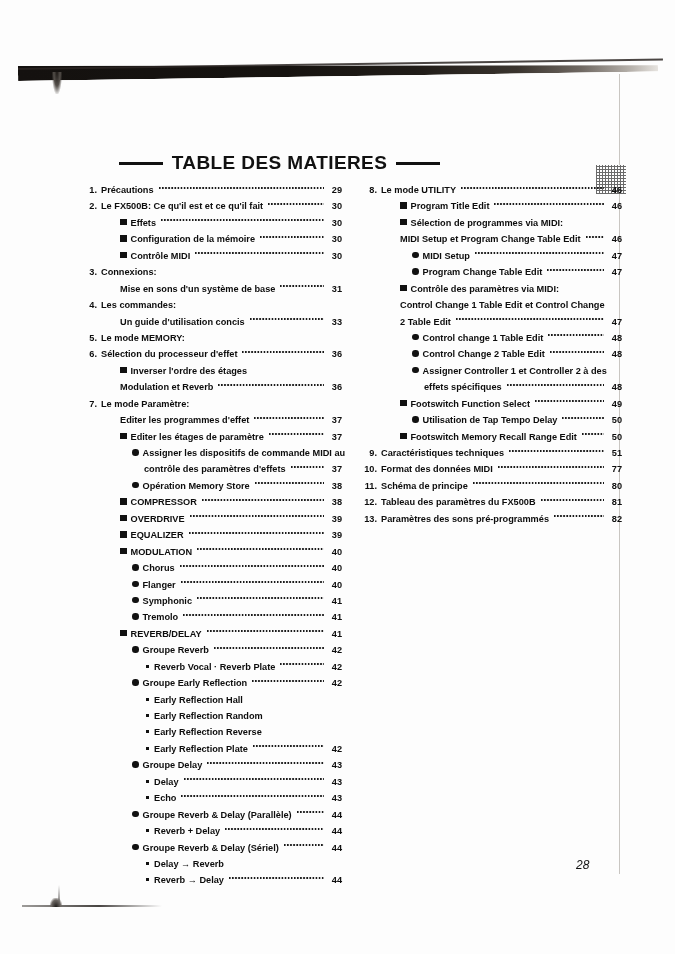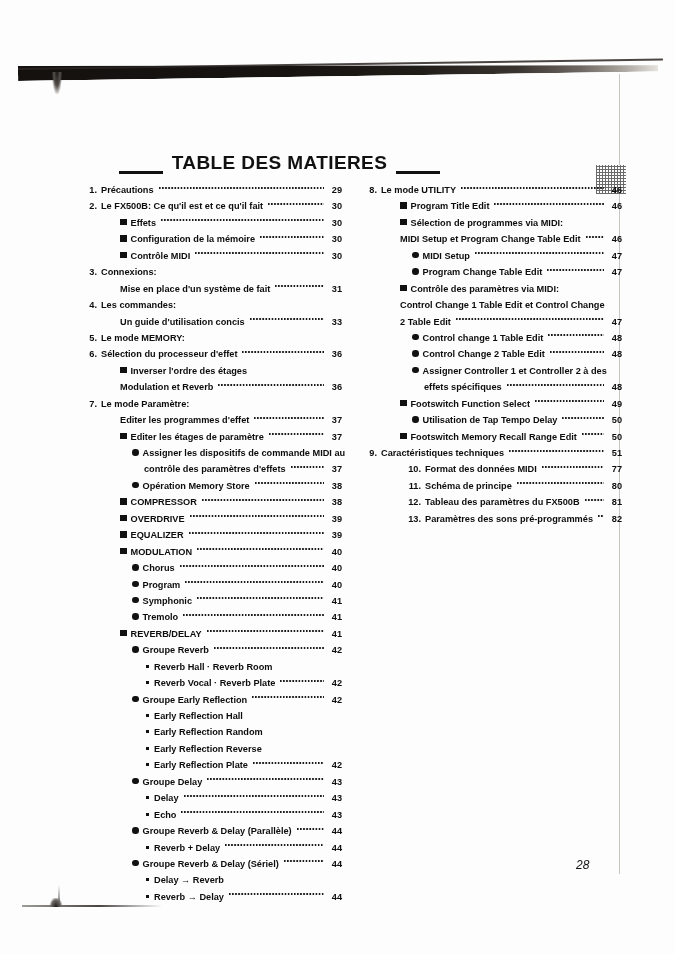--- a/index.html
+++ b/index.html
@@ -98,21 +98,21 @@
     background: radial-gradient(ellipse at 50% 100%, #1d1a18 0%, #6d6864 55%, rgba(255,255,255,0) 80%);
   }
 
   
   .title-row {
     position: absolute;
     left: 0;
     top: 152px;
     width: 559px;
     display: flex;
-    align-items: flex-end;
+    align-items: center;
     justify-content: center;
     gap: 9px;
   }
   .title-rule {
     width: 44px;
     height: 3px;
     background: #111111;
   }
   .title-text {
     font-size: 19px;
@@ -148,21 +148,21 @@
     color: #0d0d0d;
     white-space: nowrap;
   }
   .num {
     display: inline-block;
     width: 15px;
     text-align: right;
     margin-right: 4px;
     flex: none;
   }
-  .num.wide { width: 15px; margin-left: 44px; }
+  .num.wide { width: 15px; }
   .label { flex: none; }
   .dots {
     flex: 1 1 auto;
     overflow: hidden;
     margin: 0 4px 0 5px;
     position: relative;
     top: -1.5px;
     height: 8px;
     background-image: radial-gradient(circle at 1px 50%, #1a1a1a 0 .8px, rgba(255,255,255,0) 1.1px);
     background-size: 3.1px 8px;
@@ -284,21 +284,21 @@
         <div class="entry lv0">
           <span class="num">3.</span>
           <span class="bullet none"></span>
           <span class="label">Connexions:</span>
           <span class="dots none"></span>
           <span class="page blank"></span>
         </div>
         <div class="entry lv2">
           <span class="num"></span>
           <span class="bullet none"></span>
-          <span class="label">Mise en place d'un système de fait</span>
+          <span class="label">Mise en sons d'un système de base</span>
           <span class="dots"></span>
           <span class="page">31</span>
         </div>
         <div class="entry lv0">
           <span class="num">4.</span>
           <span class="bullet none"></span>
           <span class="label">Les commandes:</span>
           <span class="dots none"></span>
           <span class="page blank"></span>
         </div>
@@ -410,21 +410,21 @@
         <div class="entry lv3">
           <span class="num"></span>
           <span class="bullet disc"></span>
           <span class="label">Chorus</span>
           <span class="dots"></span>
           <span class="page">40</span>
         </div>
         <div class="entry lv3">
           <span class="num"></span>
           <span class="bullet disc"></span>
-          <span class="label">Program</span>
+          <span class="label">Flanger</span>
           <span class="dots"></span>
           <span class="page">40</span>
         </div>
         <div class="entry lv3">
           <span class="num"></span>
           <span class="bullet disc"></span>
           <span class="label">Symphonic</span>
           <span class="dots"></span>
           <span class="page">41</span>
         </div>
@@ -441,27 +441,20 @@
           <span class="label">REVERB/DELAY</span>
           <span class="dots"></span>
           <span class="page">41</span>
         </div>
         <div class="entry lv3">
           <span class="num"></span>
           <span class="bullet disc"></span>
           <span class="label">Groupe Reverb</span>
           <span class="dots"></span>
           <span class="page">42</span>
-        </div>
-        <div class="entry lv4">
-          <span class="num"></span>
-          <span class="bullet dash"></span>
-          <span class="label">Reverb Hall · Reverb Room</span>
-          <span class="dots none"></span>
-          <span class="page blank"></span>
         </div>
         <div class="entry lv4">
           <span class="num"></span>
           <span class="bullet dash"></span>
           <span class="label">Reverb Vocal · Reverb Plate</span>
           <span class="dots"></span>
           <span class="page">42</span>
         </div>
         <div class="entry lv3">
           <span class="num"></span>

